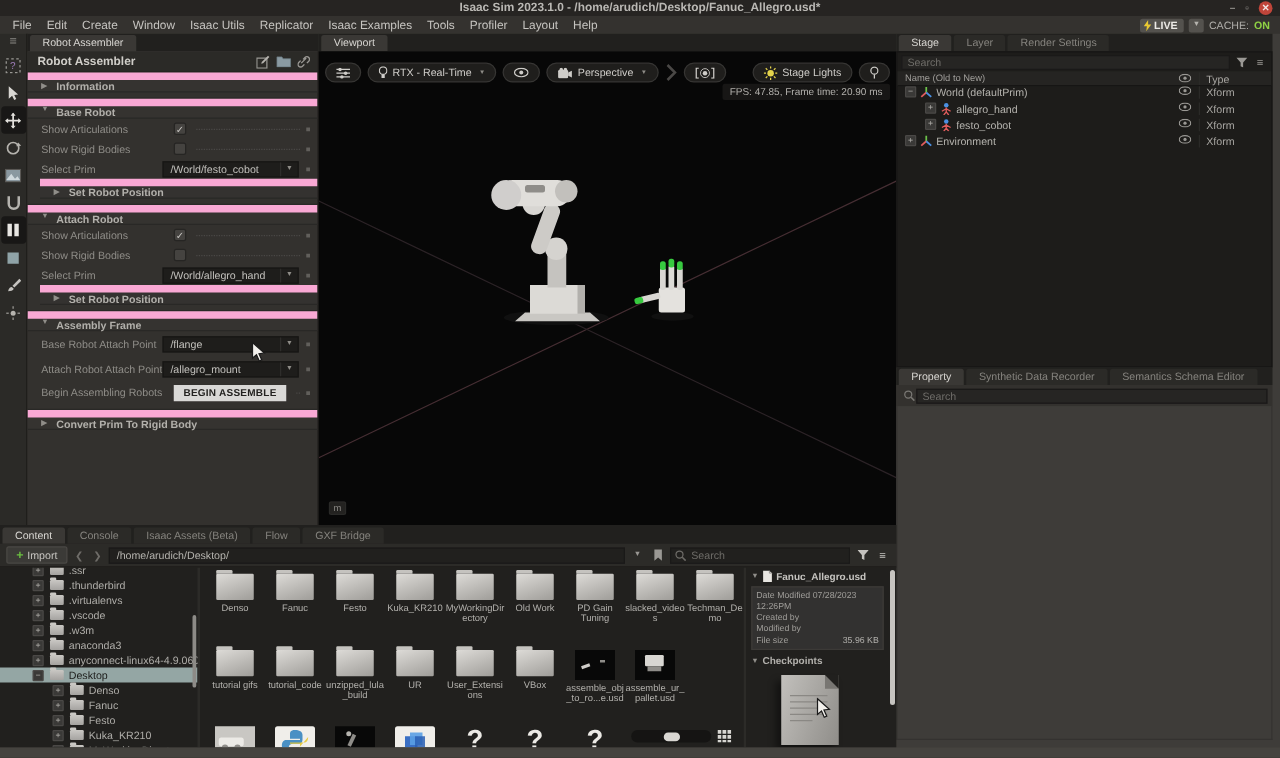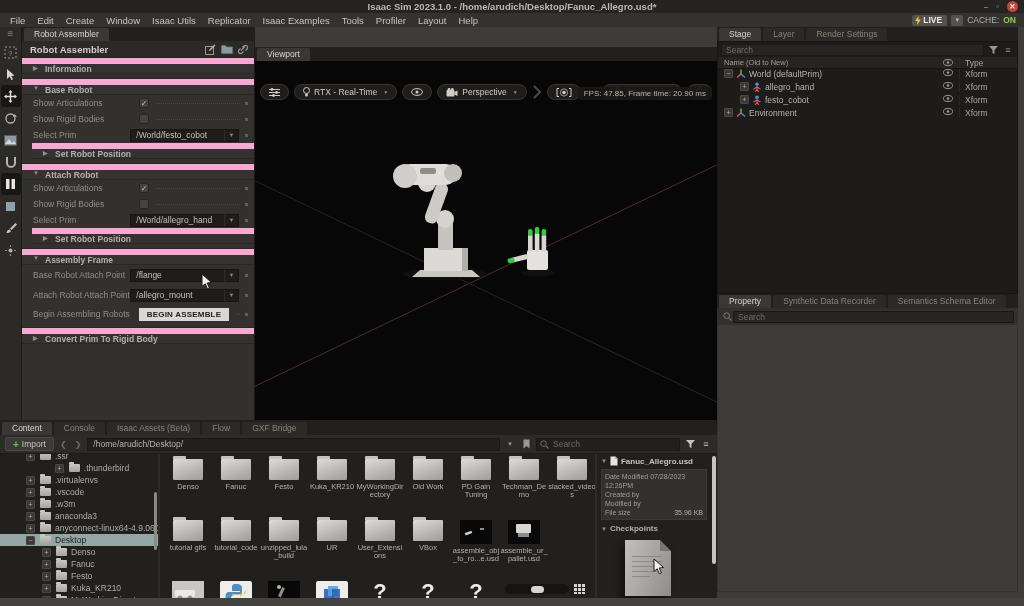--- a/index.html
+++ b/index.html
@@ -45,23 +45,23 @@
   .prow .lbl{width:106px;white-space:nowrap;}
   .checkbox{width:10px;height:10px;background:#454340;border:1px solid #262523;border-radius:2px;color:#c8c6c2;font-size:8px;line-height:9px;text-align:center;}
   .dotline{flex:1;border-bottom:1px dotted #4a4846;margin:0 5px 0 8px;align-self:center;height:1px;}
   .enddot{width:3px;height:3px;background:#615f5b;margin-right:6px;}
   .dropdown{width:118px;height:13px;background:#1e1d1b;border:1px solid #171615;display:flex;align-items:center;padding:0 0 0 5px;font-size:8.5px;color:#c2c0bc;white-space:nowrap;}
   .dd-arrow{margin-left:auto;font-size:5.5px;color:#8f8d88;border-left:1px solid #2e2d2b;padding:0 4px;line-height:11px;}
   .btn-begin{width:90px;height:13px;background:#d9d8d6;color:#232220;font-size:8px;font-weight:bold;display:flex;align-items:center;justify-content:center;letter-spacing:.2px;}
   .gap-div{height:5px;border-bottom:1px solid #292826;}
 
   
-  .viewport-col{position:absolute;left:255px;top:27px;width:462px;height:393px;margin-top:20px;}
+  .viewport-col{position:absolute;left:255px;top:27px;width:462px;height:393px;}
   .viewport-body{position:relative;height:379px;background:#070707;overflow:hidden;}
-  .vp-toolbar{position:absolute;left:5px;top:23px;right:5px;display:flex;gap:5px;align-items:center;}
+  .vp-toolbar{position:absolute;left:5px;top:9px;right:5px;display:flex;gap:5px;align-items:center;}
   .pill{height:16px;background:rgba(32,31,29,.96);border:1px solid #363533;border-radius:8px;display:flex;align-items:center;gap:4px;padding:0 8px;font-size:8.5px;color:#cfcdc9;white-space:nowrap;}
   .pill .mini-dd{font-size:5px;color:#8f8d88;margin-left:2px;}
   .vp-right{margin-left:auto;display:flex;gap:5px;align-items:center;}
   .fps-pill{position:absolute;right:5px;top:26px;height:13px;background:rgba(25,24,23,.92);border-radius:2px;display:flex;align-items:center;padding:0 6px;font-size:8px;color:#b2b0ac;}
   .unit-badge{position:absolute;left:8px;bottom:8px;width:14px;height:11px;background:#28272540;border:1px solid #35343260;border-radius:2px;color:#8a8884;font-size:7.5px;text-align:center;line-height:10px;background:#232220;}
 
   
   .right-col{position:absolute;left:717px;top:27px;width:301px;height:565px;display:flex;flex-direction:column;}
   .stage-body{background:#1d1c1a;border:1px solid #161514;}
   .searchrow{height:15px;display:flex;align-items:center;gap:3px;padding:1px 3px;}
@@ -607,21 +607,21 @@
   </div>
   <div class="cb-content">
 
     <div class="cb-tree">
       <div style="margin-top:-4px;">
         <div class="trow" style="padding-left:26px;">
             <span class="expand-box">+</span>
             <span class="folder-mini"></span>
             <span>.ssr</span>
           </div>
-        <div class="trow" style="padding-left:26px;justify-content:center;">
+        <div class="trow" style="padding-left:26px;">
             <span class="expand-box">+</span>
             <span class="folder-mini"></span>
             <span>.thunderbird</span>
           </div>
         <div class="trow" style="padding-left:26px;">
             <span class="expand-box">+</span>
             <span class="folder-mini"></span>
             <span>.virtualenvs</span>
           </div>
         <div class="trow" style="padding-left:26px;">
@@ -704,25 +704,25 @@
         <div class="gitem">
             <div class="gfolder"></div>
             <div class="glabel">Old Work</div>
           </div>
         <div class="gitem">
             <div class="gfolder"></div>
             <div class="glabel">PD Gain Tuning</div>
           </div>
         <div class="gitem">
             <div class="gfolder"></div>
+            <div class="glabel">slacked_videos</div>
+          </div>
+        <div class="gitem">
+            <div class="gfolder"></div>
             <div class="glabel">Techman_Demo</div>
-          </div>
-        <div class="gitem">
-            <div class="gfolder"></div>
-            <div class="glabel">slacked_videos</div>
           </div>
       </div>
       <div class="grid-row">
         <div class="gitem">
             <div class="gfolder"></div>
             <div class="glabel">tutorial gifs</div>
           </div>
         <div class="gitem">
             <div class="gfolder"></div>
             <div class="glabel">tutorial_code</div>

